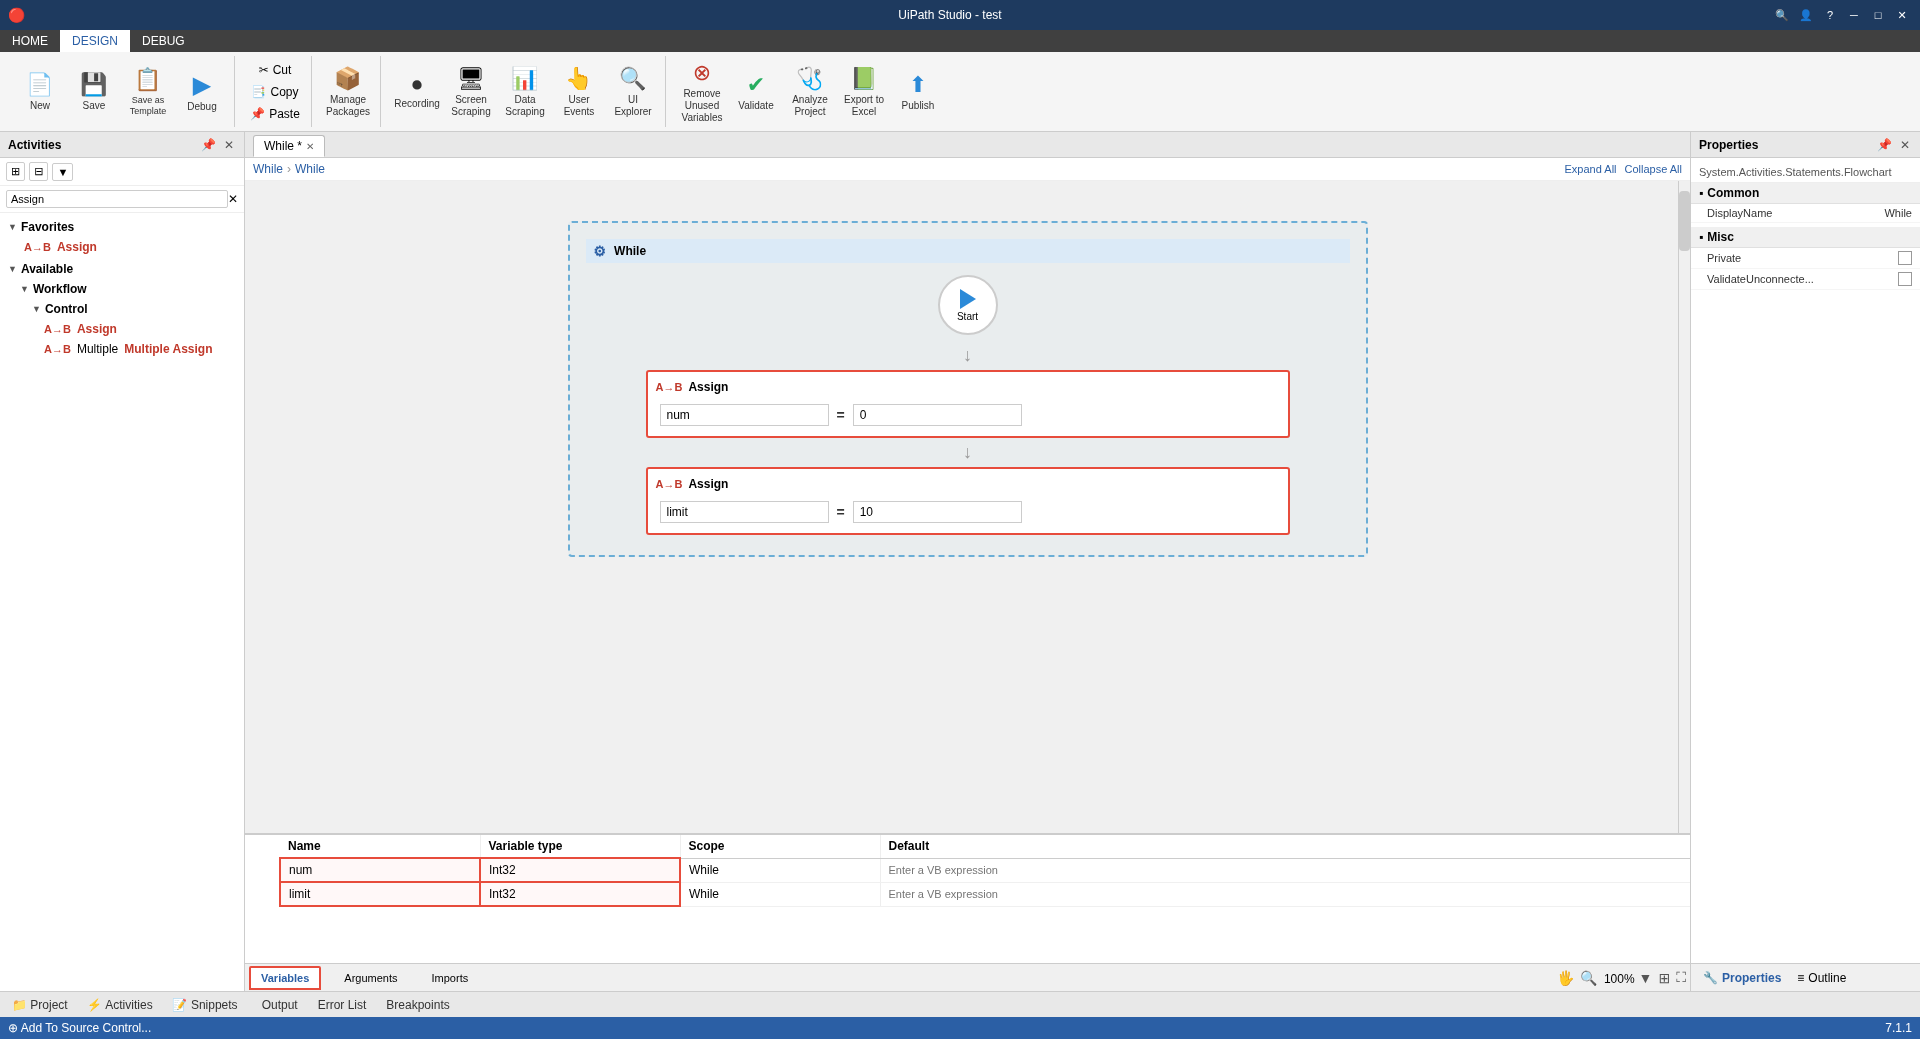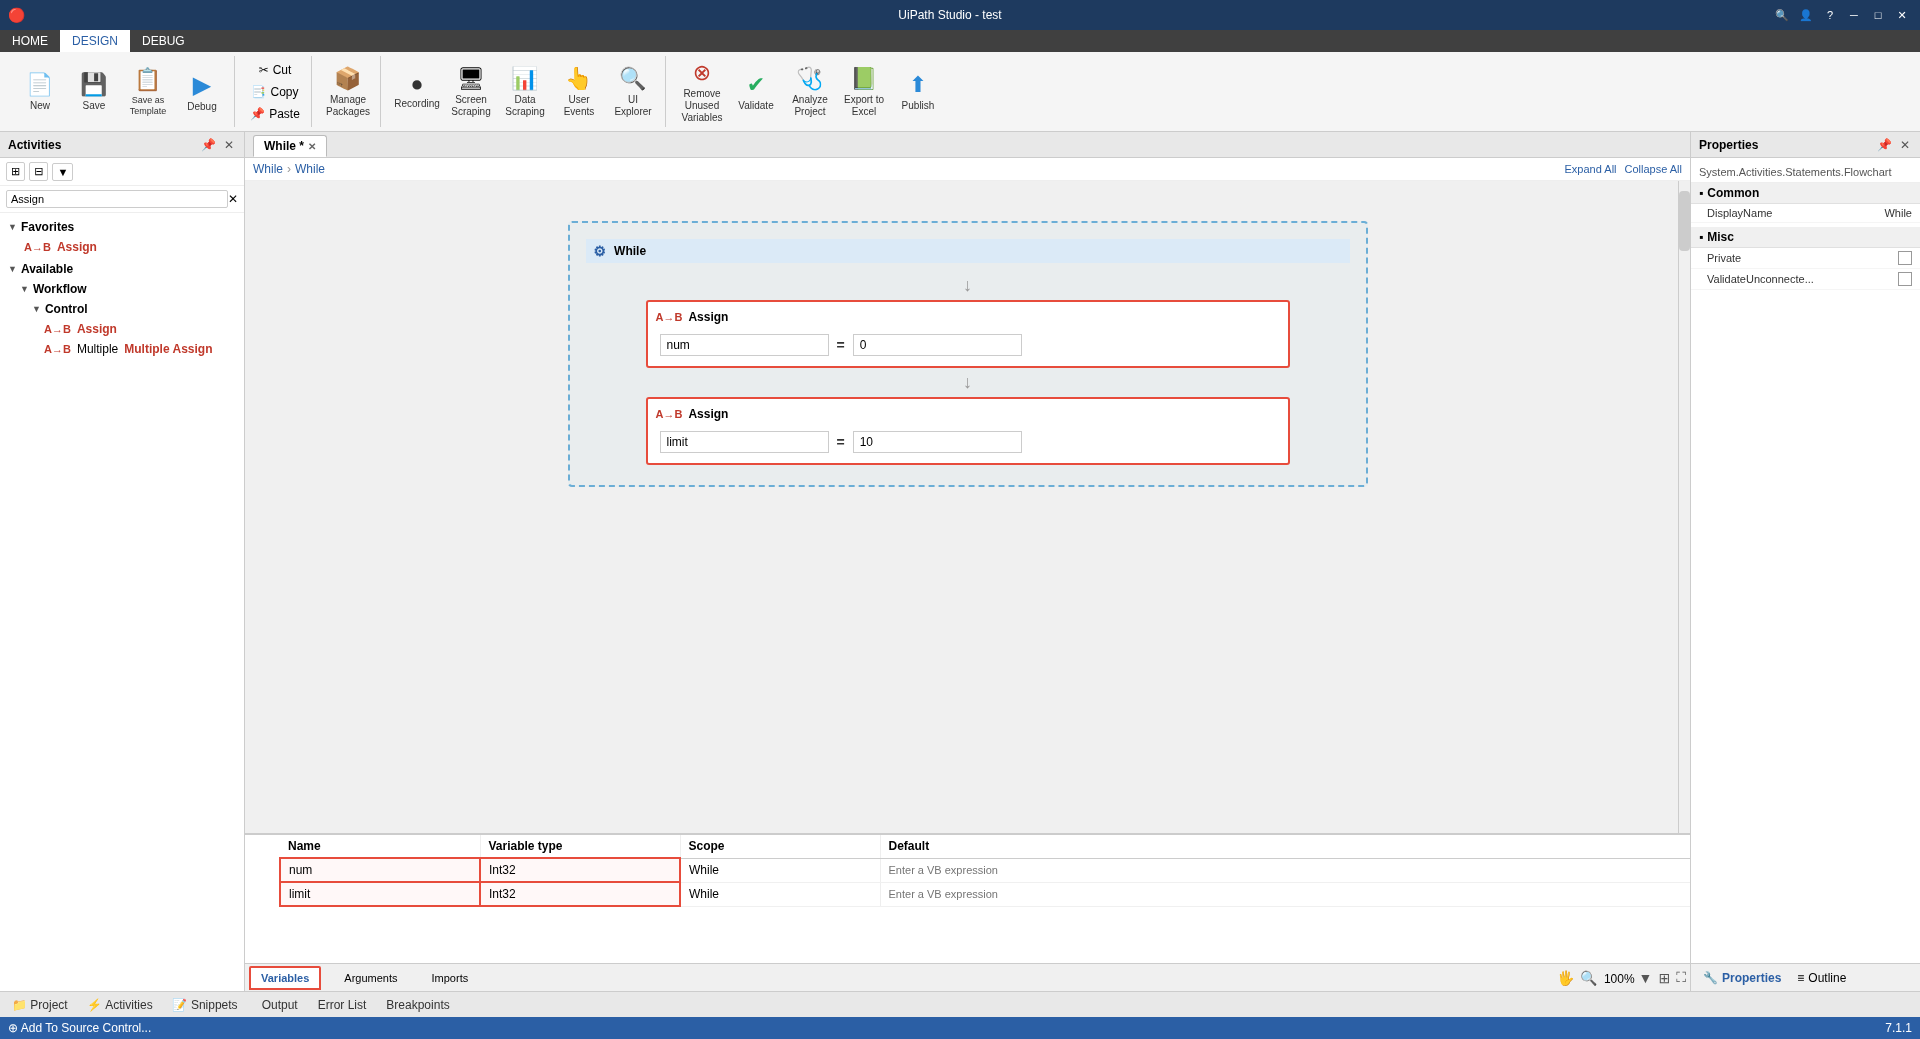--- a/index.html
+++ b/index.html
@@ -46,21 +46,21 @@
     .activity-section-header { padding: 3px 8px; font-weight: bold; font-size: 11px; cursor: pointer; display: flex; align-items: center; gap: 4px; }
     .activity-item { padding: 3px 8px 3px 24px; cursor: pointer; display: flex; align-items: center; gap: 6px; font-size: 11px; }
     .assign-icon { color: #c0392b; font-weight: bold; font-size: 11px; background: none; }
     .tree-arrow { font-size: 9px; color: #555; }
 
     
     .center-panel { flex: 1; display: flex; flex-direction: column; background: #f8f8f8; }
 
     
     .tab-bar { height: 26px; background: #e8e8e8; display: flex; align-items: flex-end; border-bottom: 1px solid #ccc; padding-left: 8px; }
-    .tab { padding: 3px 10px; background: #ccc; border: 1px solid #bbb; border-bottom: none; margin-right: 2px; cursor: pointer; font-size: 11px; display: flex; align-items: center; gap: 4px; border-radius: 3px 3px 0 0; font-weight: bold; }
+    .tab { padding: 3px 10px; background: #ccc; border: 1px solid #bbb; border-bottom: none; margin-right: 2px; cursor: pointer; font-size: 11px; display: flex; align-items: center; gap: 4px; border-radius: 3px 3px 0 0; }
     .tab.active { background: white; border-bottom: 1px solid white; z-index: 1; }
     .tab-close { font-size: 10px; color: #666; cursor: pointer; }
 
     
     .breadcrumb { padding: 4px 8px; background: white; border-bottom: 1px solid #eee; font-size: 11px; color: #2b5fa5; display: flex; align-items: center; justify-content: space-between; }
     .breadcrumb-path { display: flex; align-items: center; gap: 4px; }
     .breadcrumb-sep { color: #999; }
     .breadcrumb-actions { display: flex; gap: 8px; }
     .breadcrumb-action { background: none; border: none; color: #2b5fa5; cursor: pointer; font-size: 11px; }
 
@@ -338,20 +338,26 @@
           <div style="width:100%;height:60px;background:#ccc;margin-top:10px;border-radius:4px;"></div>
         </div>
 
         <div style="padding:20px 20px 10px 20px;">
           <div class="while-container">
             <div class="while-header">
               <span class="while-icon">⚙</span>
               <span>While</span>
             </div>
 
+            <div class="start-btn-container">
+              <div class="start-btn">
+                <div class="play-icon"></div>
+                <span style="font-size:10px;">Start</span>
+              </div>
+            </div>
 
             <div class="arrow-down">↓</div>
 
             <div class="assign-block-container">
 
               <div class="assign-block">
                 <div class="assign-block-header">
                   <span class="assign-block-ab">A→B</span>
                   <span>Assign</span>
                 </div>

